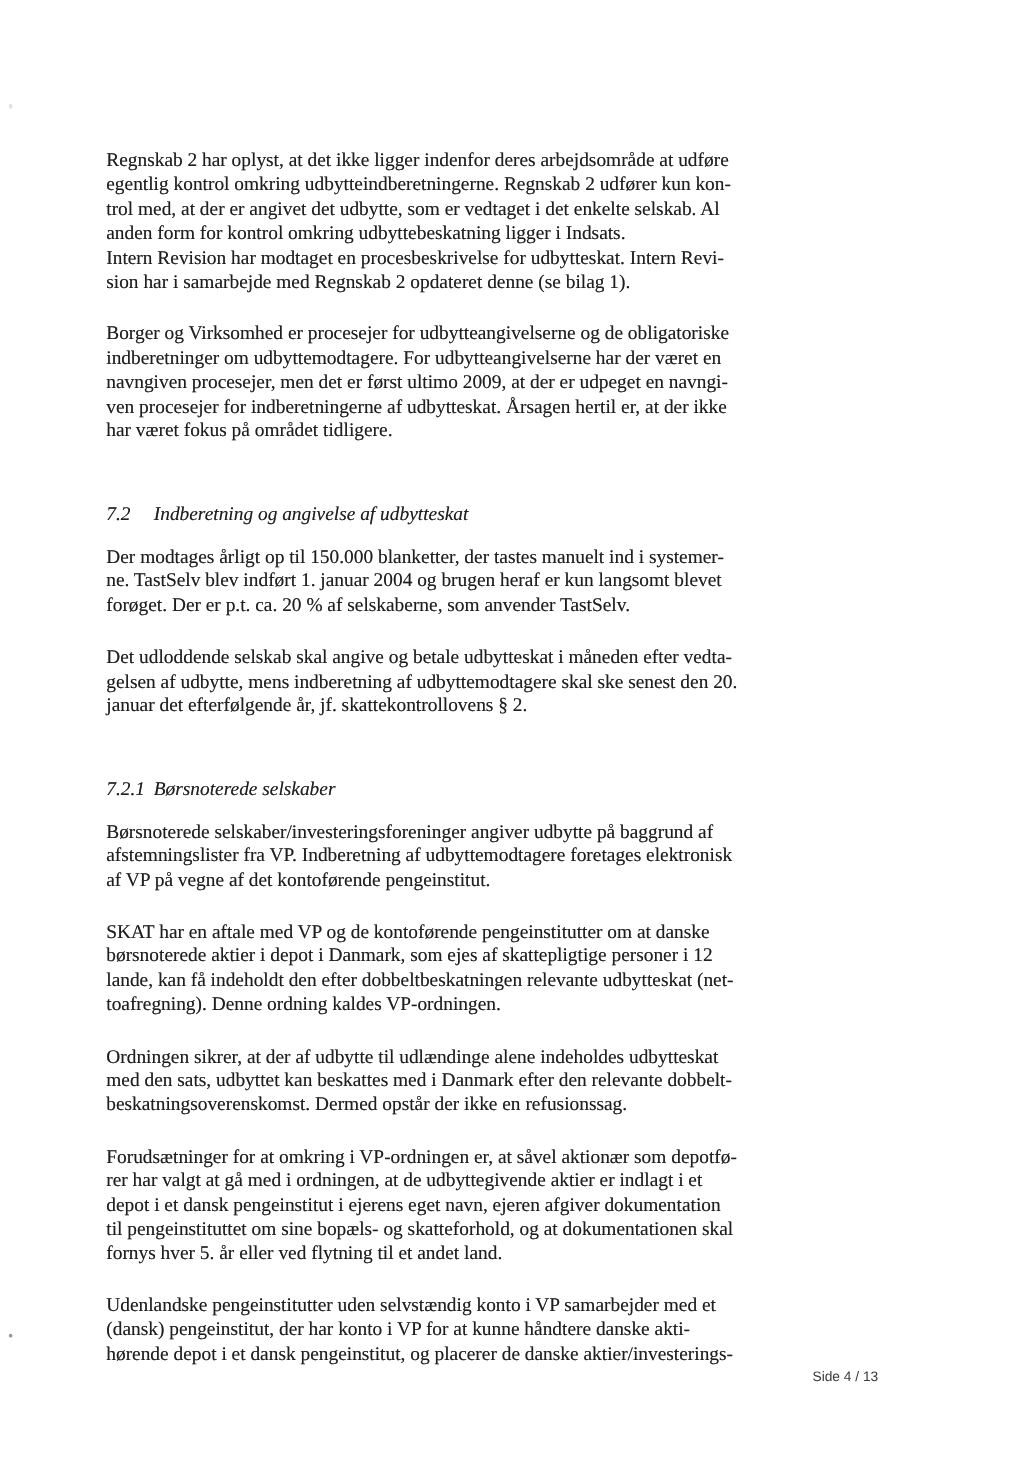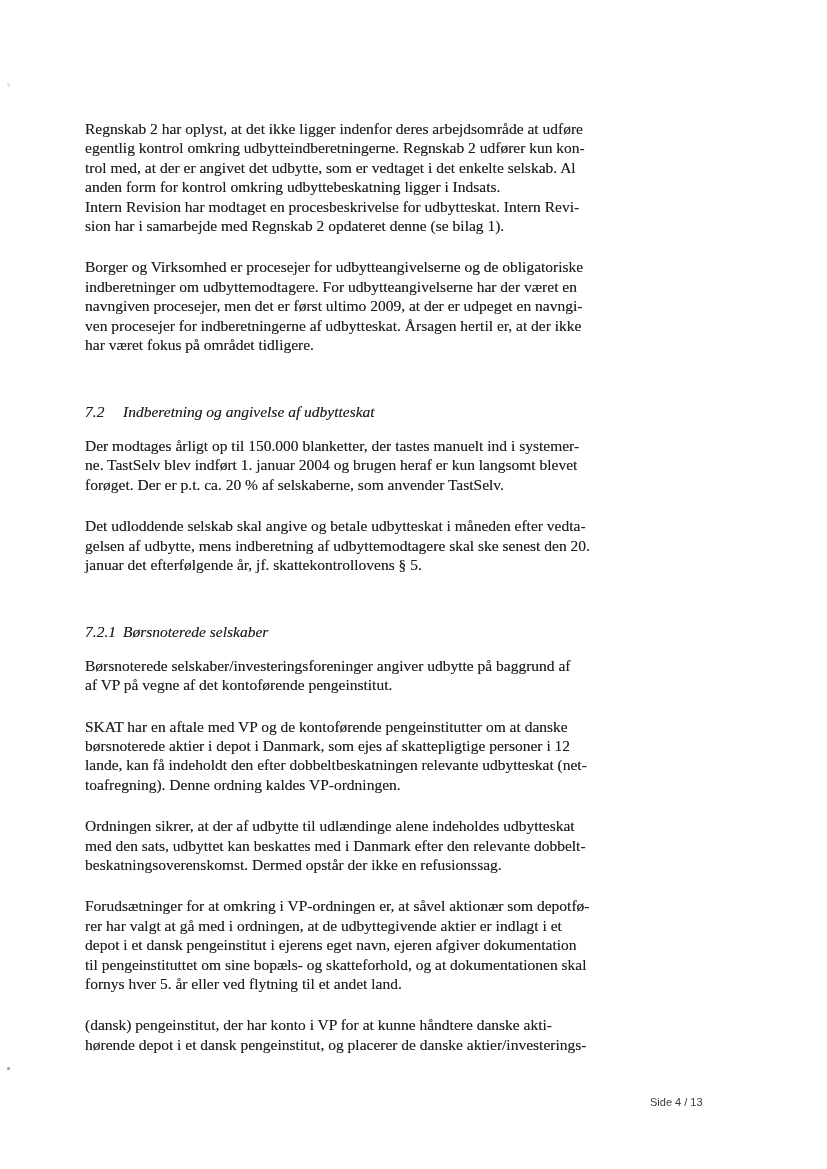--- a/index.html
+++ b/index.html
@@ -69,25 +69,26 @@
       </div>
       <div class="heading"><span class="h-num">7.2</span><span class="h-title">Indberetning og angivelse af udbytteskat</span></div>
       <div class="para">
         <div class="line">Der modtages årligt op til 150.000 blanketter, der tastes manuelt ind i systemer-</div>
         <div class="line">ne. TastSelv blev indført 1. januar 2004 og brugen heraf er kun langsomt blevet</div>
         <div class="line">forøget. Der er p.t. ca. 20 % af selskaberne, som anvender TastSelv.</div>
       </div>
       <div class="para">
         <div class="line">Det udloddende selskab skal angive og betale udbytteskat i måneden efter vedta-</div>
         <div class="line">gelsen af udbytte, mens indberetning af udbyttemodtagere skal ske senest den 20.</div>
-        <div class="line">januar det efterfølgende år, jf. skattekontrollovens § 5.</div>
+        <div class="line">januar det efterfølgende år, jf. skattekontrollovens § 2.</div>
       </div>
       <div class="heading"><span class="h-num">7.2.1</span><span class="h-title">Børsnoterede selskaber</span></div>
       <div class="para">
         <div class="line">Børsnoterede selskaber/investeringsforeninger angiver udbytte på baggrund af</div>
+        <div class="line">afstemningslister fra VP. Indberetning af udbyttemodtagere foretages elektronisk</div>
         <div class="line">af VP på vegne af det kontoførende pengeinstitut.</div>
       </div>
       <div class="para">
         <div class="line">SKAT har en aftale med VP og de kontoførende pengeinstitutter om at danske</div>
         <div class="line">børsnoterede aktier i depot i Danmark, som ejes af skattepligtige personer i 12</div>
         <div class="line">lande, kan få indeholdt den efter dobbeltbeskatningen relevante udbytteskat (net-</div>
         <div class="line">toafregning). Denne ordning kaldes VP-ordningen.</div>
       </div>
       <div class="para">
         <div class="line">Ordningen sikrer, at der af udbytte til udlændinge alene indeholdes udbytteskat</div>
@@ -95,19 +96,20 @@
         <div class="line">beskatningsoverenskomst. Dermed opstår der ikke en refusionssag.</div>
       </div>
       <div class="para">
         <div class="line">Forudsætninger for at omkring i VP-ordningen er, at såvel aktionær som depotfø-</div>
         <div class="line">rer har valgt at gå med i ordningen, at de udbyttegivende aktier er indlagt i et</div>
         <div class="line">depot i et dansk pengeinstitut i ejerens eget navn, ejeren afgiver dokumentation</div>
         <div class="line">til pengeinstituttet om sine bopæls- og skatteforhold, og at dokumentationen skal</div>
         <div class="line">fornys hver 5. år eller ved flytning til et andet land.</div>
       </div>
       <div class="para">
+        <div class="line">Udenlandske pengeinstitutter uden selvstændig konto i VP samarbejder med et</div>
         <div class="line">(dansk) pengeinstitut, der har konto i VP for at kunne håndtere danske akti-</div>
         <div class="line">hørende depot i et dansk pengeinstitut, og placerer de danske aktier/investerings-</div>
       </div>
     </div>
 
   <div class="page-footer">Side 4 / 13</div>
 </div>
 
 </body></html>

